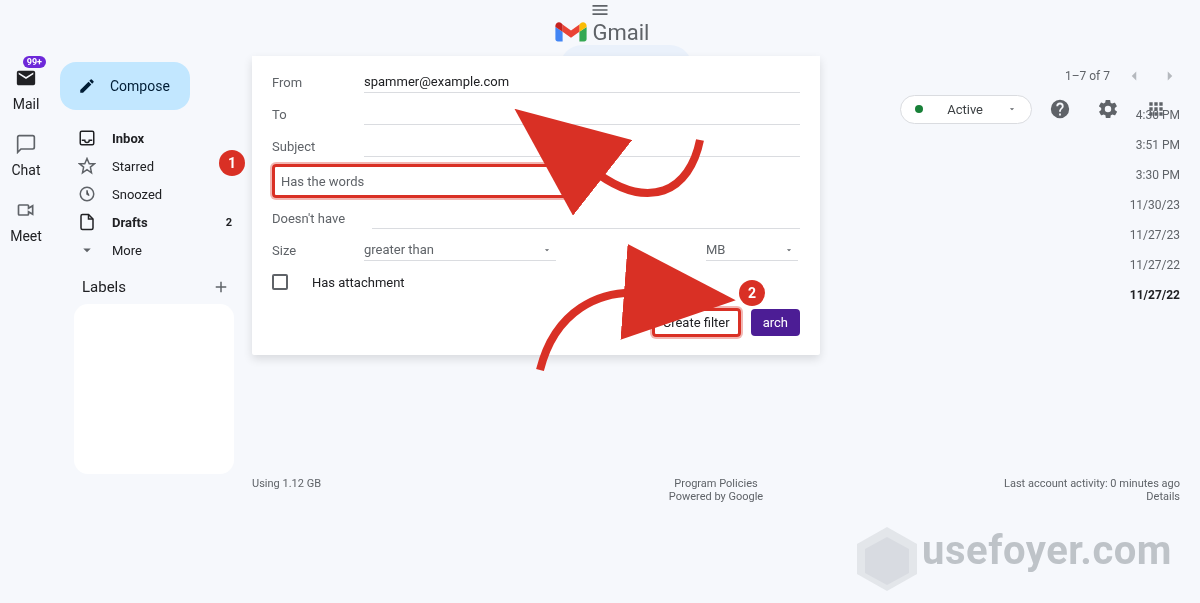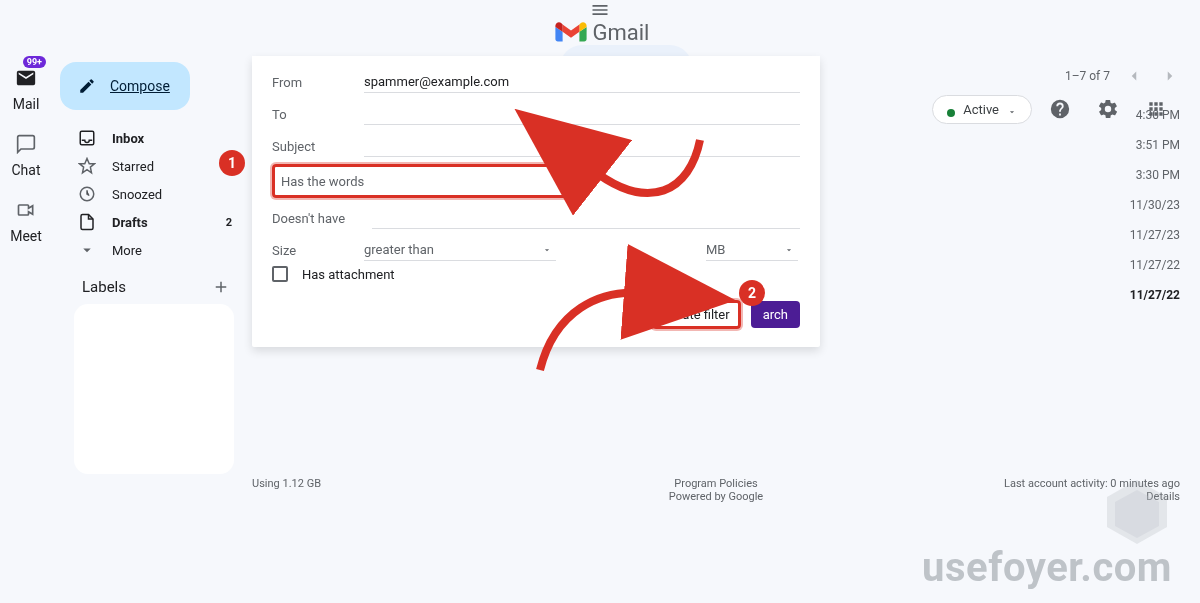--- a/index.html
+++ b/index.html
@@ -9,68 +9,68 @@
     .header { display: flex; align-items: center; height: 56px; padding: 0 8px; flex-direction: column; }
     .menu-btn { width: 48px; height: 48px; border-radius: 50%; display: flex; align-items: center; justify-content: center; cursor: pointer; }
     .gmail-logo { display: flex; align-items: center; margin-left: 4px; }
     .gmail-logo svg { width: 32px; height: 24px; }
     .gmail-text { font-size: 22px; color: #5f6368; margin-left: 6px; font-weight: 400; }
     .search-container { flex: 1; max-width: 560px; margin-left: 52px; }
     .search-box { background: #eaf1fb; border-radius: 28px; height: 44px; display: flex; align-items: center; padding: 0 6px; }
     .search-icon-btn, .clear-btn, .tune-btn { width: 40px; height: 40px; border-radius: 50%; display: flex; align-items: center; justify-content: center; cursor: pointer; }
     .search-input-space { flex: 1; }
     .header-right { margin-left: auto; display: flex; align-items: center; gap: 8px; padding-right: 16px; }
-    .active-chip { background: #fff; border: 1px solid #dadce0; border-radius: 18px; padding: 6px 14px; display: flex; align-items: flex-end; gap: 8px; font-size: 13px; color: #3c4043; cursor: pointer; }
+    .active-chip { background: #fff; border: 1px solid #dadce0; border-radius: 18px; padding: 6px 14px; display: flex; align-items: center; gap: 24px; font-size: 13px; color: #3c4043; cursor: pointer; }
     .green-dot { width: 8px; height: 8px; background: #188038; border-radius: 50%; }
     .icon-btn { width: 40px; height: 40px; border-radius: 50%; display: flex; align-items: center; justify-content: center; cursor: pointer; }
 
     
     .left-rail { position: absolute; left: 0; top: 56px; width: 52px; display: flex; flex-direction: column; align-items: center; padding-top: 6px; gap: 16px; }
     .rail-item { display: flex; flex-direction: column; align-items: center; gap: 2px; cursor: pointer; position: relative; }
     .rail-icon { width: 32px; height: 32px; border-radius: 50%; display: flex; align-items: center; justify-content: center; }
     .rail-label { font-size: 14px; color: #202124; }
     .badge { position: absolute; top: -6px; right: -4px; background: #6d28d9; color: #fff; font-size: 9px; font-weight: 700; padding: 1px 4px; border-radius: 8px; }
 
     
     .sidebar { position: absolute; left: 52px; top: 56px; width: 200px; padding: 6px 8px 0 8px; }
-    .compose-btn { background: #c2e7ff; border-radius: 16px; height: 48px; width: 130px; display: flex; align-items: center; padding: 0 18px; gap: 14px; font-size: 14px; color: #001d35; cursor: pointer; margin-bottom: 10px; text-decoration: underline; }
+    .compose-btn { background: #c2e7ff; border-radius: 16px; height: 48px; width: 130px; display: flex; align-items: center; padding: 0 18px; gap: 14px; font-size: 14px; color: #001d35; cursor: pointer; margin-bottom: 10px; }
     .folder-list { padding-top: 4px; }
     .folder-item { display: flex; align-items: center; height: 28px; padding: 0 12px 0 18px; border-radius: 0 14px 14px 0; font-size: 13px; color: #202124; gap: 16px; cursor: pointer; }
     .folder-item.bold { font-weight: 700; }
     .folder-count { margin-left: auto; font-size: 11px; }
     .labels-header { display: flex; align-items: center; justify-content: space-between; padding: 14px 14px 0 22px; font-size: 15px; color: #202124; }
     .labels-box { margin: 8px 10px 0 14px; background: #fff; border-radius: 14px; height: 170px; }
 
     
     .main { position: absolute; left: 252px; top: 56px; right: 10px; bottom: 0; }
     .filter-panel { position: absolute; top: 0; left: 0; width: 568px; background: #fff; border-radius: 0 0 2px 2px; box-shadow: 0 4px 10px rgba(0,0,0,.12); z-index: 10; padding: 10px 20px 18px 20px; }
     .f-row { display: flex; align-items: center; min-height: 32px; font-size: 13px; color: #5f6368; }
     .f-label { width: 92px; flex-shrink: 0; }
     .f-input-line { flex: 1; border-bottom: 1px solid #dadce0; height: 22px; display: flex; align-items: center; color: #202124; font-size: 13px; }
     .highlight-field { border: 3px solid #d93025; border-radius: 4px; padding: 13px 6px; width: 310px; height: 34px; display: flex; align-items: center; box-shadow: 0 0 0 2px rgba(217,48,37,.35); }
     .f-dropdown { display: flex; align-items: center; justify-content: space-between; border-bottom: 1px solid #dadce0; height: 22px; padding-right: 4px; cursor: pointer; }
-    .check-row { display: flex; align-items: center; gap: 14px; font-size: 13px; color: #202124; }
+    .check-row { display: flex; align-items: center; gap: 24px; margin-top: 8px; font-size: 13px; color: #202124; }
     .check-box { width: 16px; height: 16px; border: 2px solid #5f6368; border-radius: 2px; }
     .panel-actions { display: flex; justify-content: flex-end; align-items: center; gap: 10px; margin-top: 18px; }
     .create-filter-btn { border: 3px solid #d93025; border-radius: 4px; padding: 4px 8px; font-size: 13px; color: #202124; cursor: pointer; box-shadow: 0 0 0 2px rgba(217,48,37,.35); }
     .search-btn { background: #4c1d95; color: #fff; font-size: 13px; padding: 6px 12px; border-radius: 4px; cursor: pointer; }
 
     
     .page-info { position: absolute; top: 8px; right: 8px; font-size: 12px; color: #5f6368; display: flex; align-items: center; gap: 12px; }
     .nav-arrow { width: 24px; height: 24px; display: flex; align-items: center; justify-content: center; cursor: pointer; color: #b5b9be; }
     .mail-row { position: absolute; right: 10px; height: 30px; display: flex; align-items: center; justify-content: flex-end; font-size: 12px; color: #5f6368; width: 60px; }
 
     
     .footer { position: absolute; left: 252px; bottom: 100px; right: 20px; display: flex; font-size: 11px; color: #5f6368; }
     .footer-left { width: 180px; }
     .footer-center { position: absolute; left: 50%; transform: translateX(-50%); text-align: center; }
     .footer-right { margin-left: auto; text-align: right; }
 
     
-    .watermark { position: absolute; right: 28px; bottom: 12px; display: flex; flex-direction: column; align-items: flex-end; opacity: .6; }
+    .watermark { position: absolute; right: 28px; bottom: 12px; display: flex; flex-direction: row; opacity: .6; }
     .wm-text { font-size: 40px; font-weight: 700; color: #9aa0a6; letter-spacing: .5px; }
 
     
     .annot-circle { position: absolute; width: 26px; height: 26px; background: #d93025; border-radius: 50%; color: #fff; font-size: 14px; font-weight: 700; display: flex; align-items: center; justify-content: center; z-index: 20; }
     .arrow-svg { position: absolute; z-index: 15; }
 
     svg { display: block; }
   </style>
 </head>
 <body>

